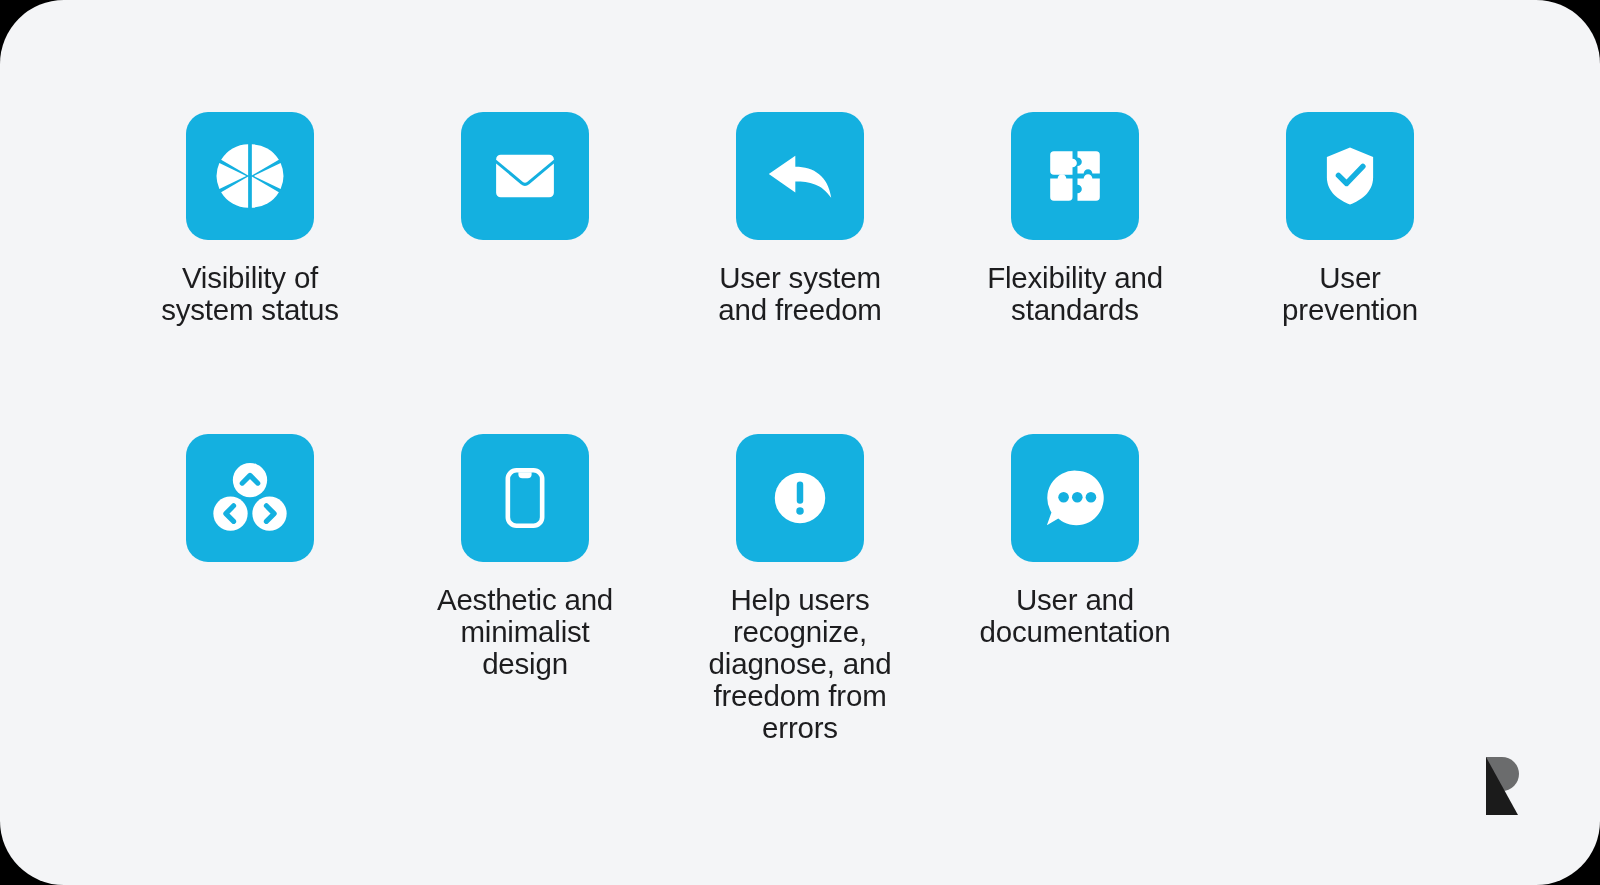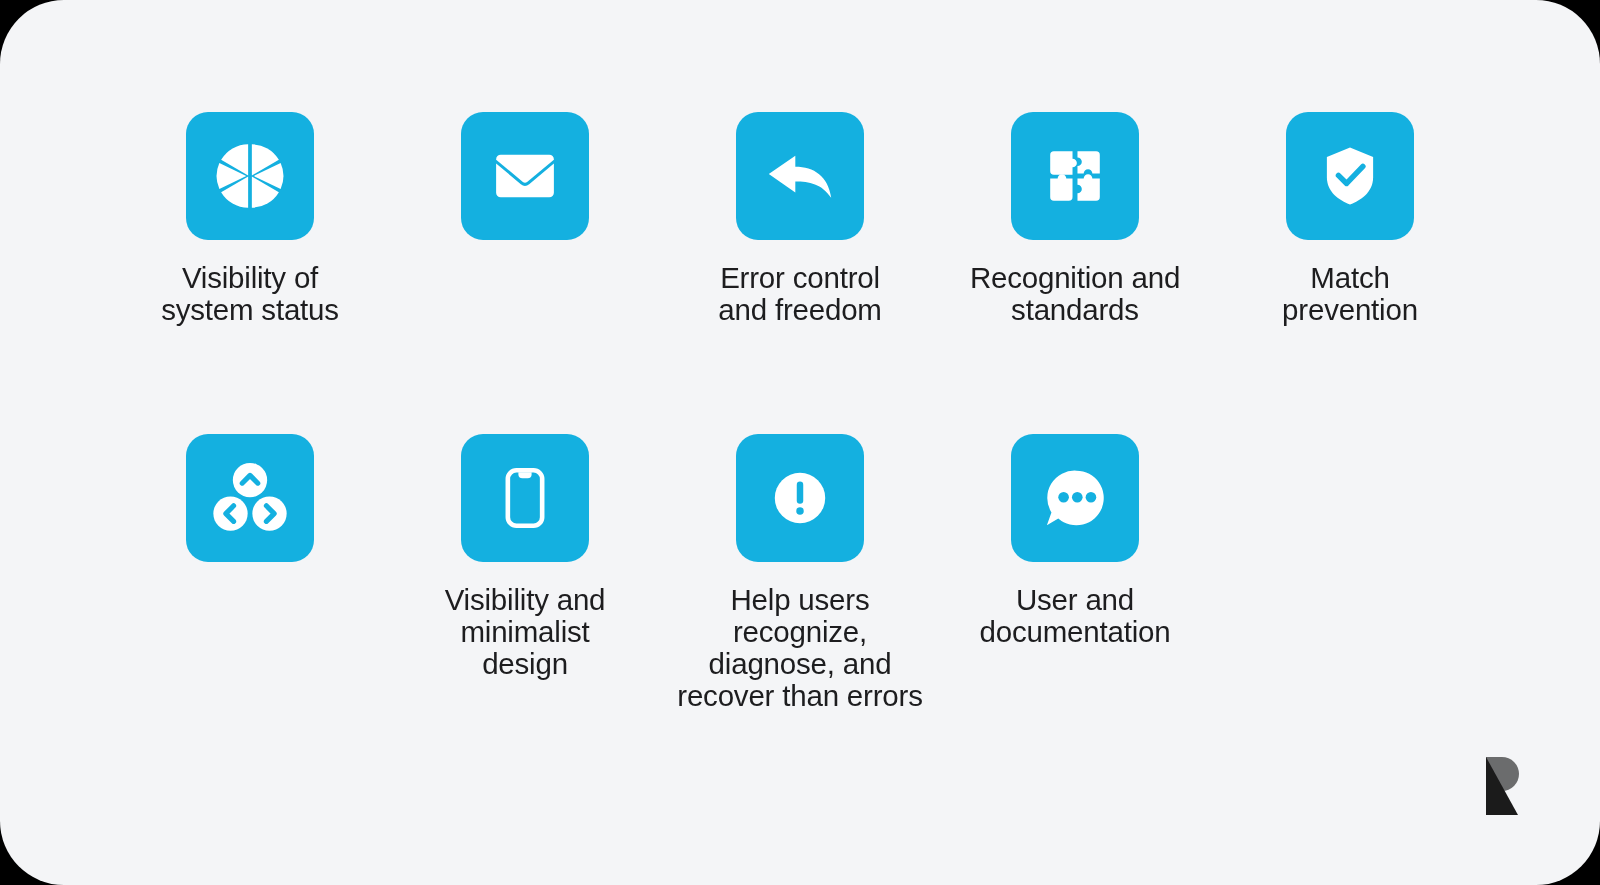--- a/index.html
+++ b/index.html
@@ -120,55 +120,55 @@
     </div>
 
     <div class="cell">
       <div class="tile">
         <span>
           <svg width="78" height="78" viewBox="0 0 100 100">
             <path fill="#ffffff" d="M44 24 L44 38 C68 38 86 50 90 78 C78 60 62 57 44 57 L44 71 L10 47.5 Z"></path>
           </svg>
         </span>
       </div>
-      <div class="label">Error control
+      <div class="label">User system
 and freedom</div>
     </div>
 
     <div class="cell">
       <div class="tile">
         <span>
           <svg width="62" height="62" viewBox="0 0 100 100">
             <g fill="#ffffff">
 
               <path d="M10 16 a6 6 0 0 1 6 -6 h30 v12 a7 7 0 1 1 0 14 v12 H16 a6 6 0 0 1 -6 -6 Z"></path>
 
               <path d="M54 10 h30 a6 6 0 0 1 6 6 v30 H78 a7 7 0 1 0 -14 0 H54 V34 a7 7 0 1 0 0 -14 Z"></path>
 
               <path d="M10 54 h12 a7 7 0 1 1 14 0 h10 v30 a6 6 0 0 1 -6 6 H16 a6 6 0 0 1 -6 -6 Z"></path>
 
               <path d="M54 54 h10 a7 7 0 1 1 14 0 h12 v30 a6 6 0 0 1 -6 6 H54 V78 a7 7 0 1 0 0 -14 Z"></path>
             </g>
           </svg>
         </span>
       </div>
-      <div class="label">Recognition and
+      <div class="label">Flexibility and
 standards</div>
     </div>
 
     <div class="cell">
       <div class="tile">
         <span>
           <svg width="68" height="68" viewBox="0 0 100 100">
             <path fill="#ffffff" d="M50 8 L84 22 v30 c0 22 -18 34 -34 40 C34 86 16 74 16 52 V22 Z"></path>
             <path fill="none" stroke="#14b0e0" stroke-width="8" stroke-linecap="round" stroke-linejoin="round" d="M33 49 L45 61 L69 36"></path>
           </svg>
         </span>
       </div>
-      <div class="label">Match
+      <div class="label">User
 prevention</div>
     </div>
 
 
     <div class="cell">
       <div class="tile">
         <span>
           <svg width="78" height="78" viewBox="0 0 100 100">
             <g fill="#ffffff">
               <circle cx="50" cy="27" r="22"></circle>
@@ -187,41 +187,41 @@
 
     <div class="cell">
       <div class="tile">
         <span>
           <svg width="66" height="66" viewBox="0 0 100 100">
             <rect x="24" y="8" width="52" height="84" rx="13" ry="13" fill="none" stroke="#ffffff" stroke-width="7"></rect>
             <path fill="#ffffff" d="M40 11 h20 v3 a6 6 0 0 1 -6 6 h-8 a6 6 0 0 1 -6 -6 Z"></path>
           </svg>
         </span>
       </div>
-      <div class="label">Visibility and
+      <div class="label">Aesthetic and
 minimalist
 design</div>
     </div>
 
     <div class="cell">
       <div class="tile">
         <span>
           <svg width="72" height="72" viewBox="0 0 100 100">
             <circle cx="50" cy="50" r="35" fill="#ffffff"></circle>
             <g fill="#14b0e0">
               <rect x="45.5" y="27" width="9" height="31" rx="4.5"></rect>
               <circle cx="50" cy="68" r="5.2"></circle>
             </g>
           </svg>
         </span>
       </div>
       <div class="label">Help users
 recognize,
 diagnose, and
-recover than errors</div>
+freedom from errors</div>
     </div>
 
     <div class="cell">
       <div class="tile">
         <span>
           <svg width="76" height="76" viewBox="0 0 100 100">
             <path fill="#ffffff" d="M52 14 a36 36 0 1 1 -24 63 l-15 9 l6 -17 A36 36 0 0 1 52 14 Z"></path>
             <g fill="#14b0e0">
               <circle cx="35" cy="49" r="7"></circle>
               <circle cx="53" cy="49" r="7"></circle>

